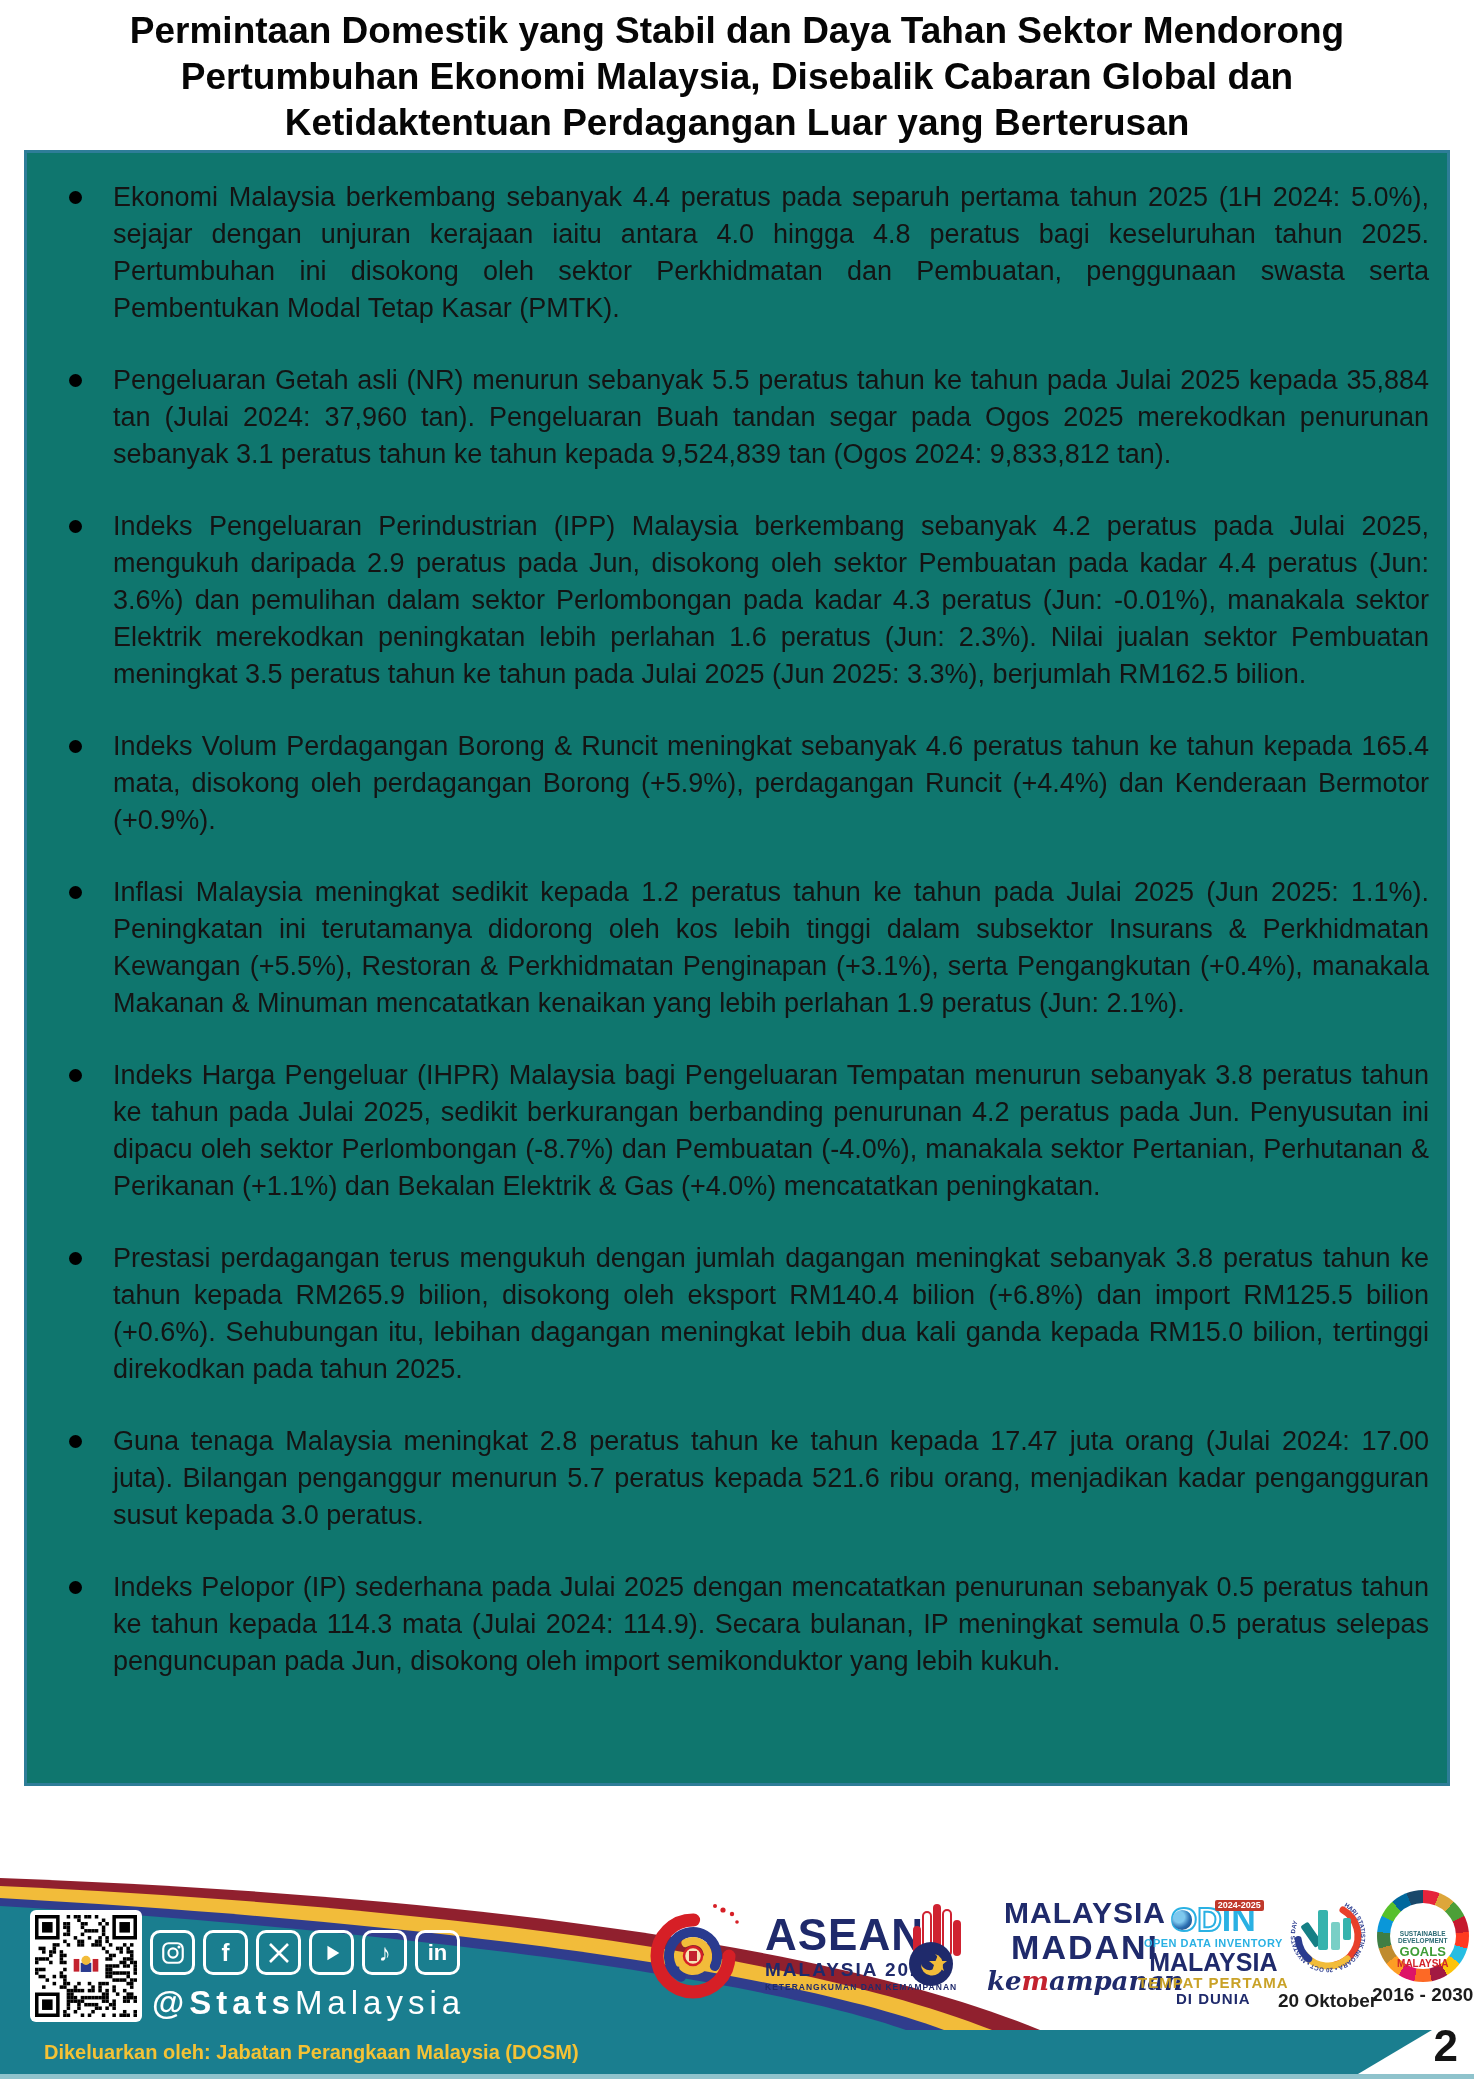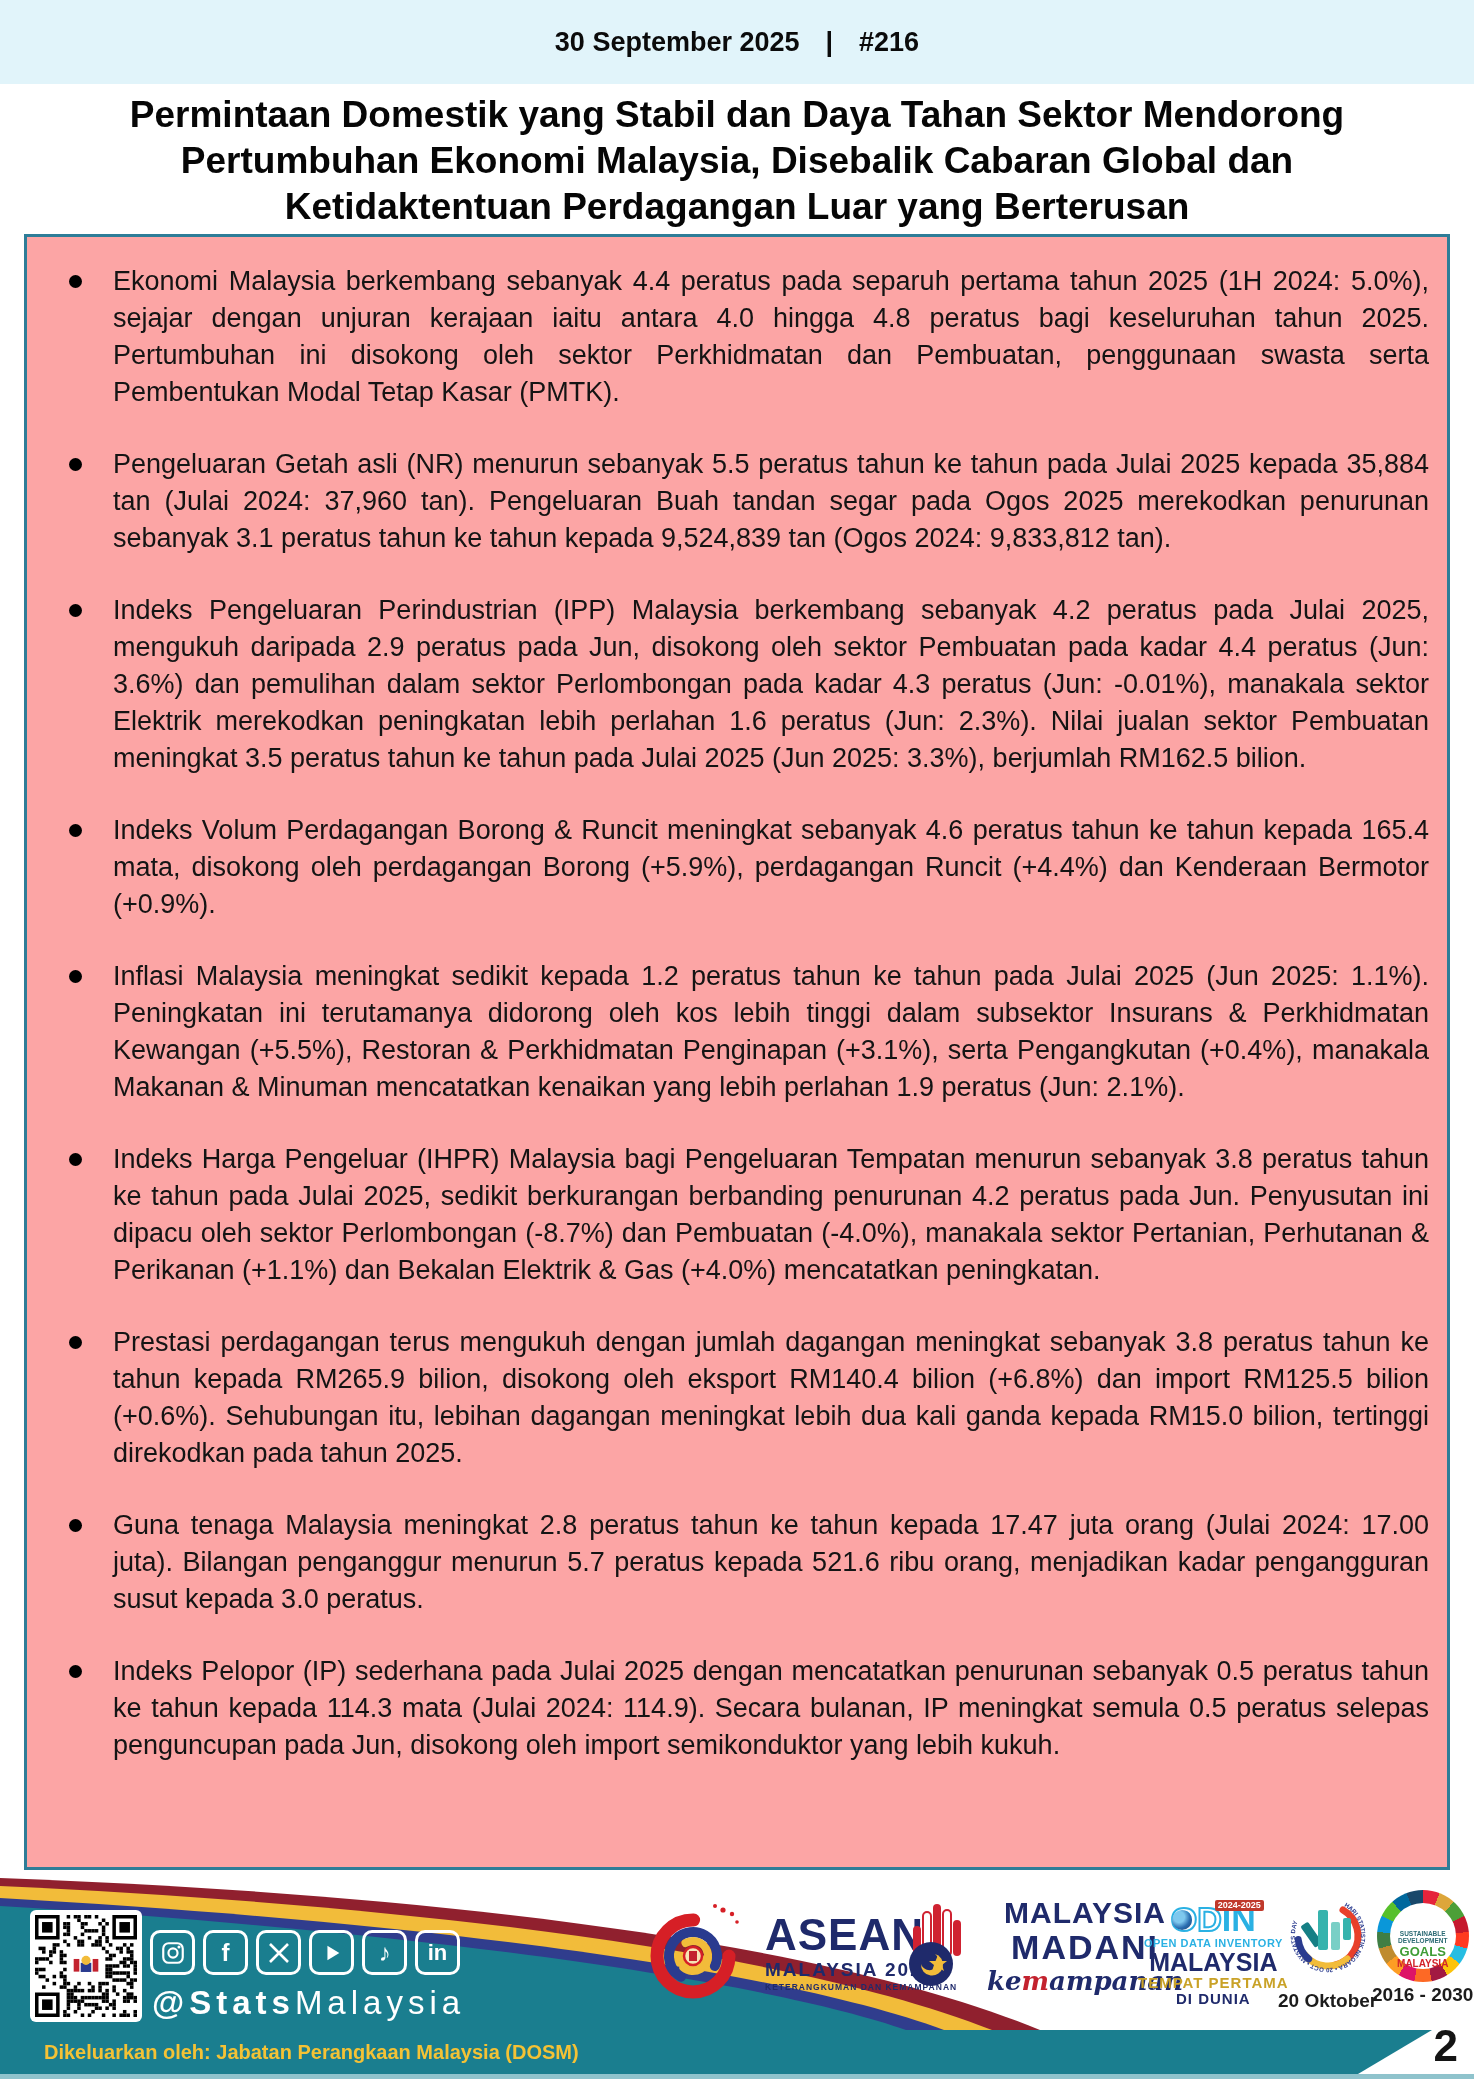--- a/index.html
+++ b/index.html
@@ -12,21 +12,21 @@
   .page{position:relative;width:1474px;height:2079px;background:#fff;overflow:hidden;
          font-family:"Liberation Sans",sans-serif;color:#111;}
 
   
   .header-strip{height:84px;background:var(--header-bg);display:flex;align-items:center;justify-content:center;}
   .date-line{display:flex;gap:26px;font-size:27px;font-weight:bold;color:#0b0b0b;}
   .title-block{margin-top:8px;text-align:center;font-weight:bold;font-size:37px;line-height:46px;color:#060606;}
 
   
   .content-box{margin:4px 24px 0 24px;height:1636px;border:3px solid var(--box-border);
-               background:#fca5a5;padding:26px 18px 8px 20px;overflow:hidden;}
+               background:#0f766e;padding:26px 18px 8px 20px;overflow:hidden;}
   .bullets{list-style:none;}
   .bullets li{position:relative;padding-left:66px;margin-bottom:35px;
               font-size:27px;line-height:37px;text-align:justify;color:#141414;}
   .bullets li::before{content:"";position:absolute;left:22px;top:12px;width:13px;height:13px;
               border-radius:50%;background:#000;}
 
   
   .footer{position:absolute;left:0;bottom:0;width:1474px;height:201px;background:#fff;}
   .banner{position:relative;width:1474px;height:152px;overflow:hidden;}
   .banner svg.bands{position:absolute;left:0;top:0;}
@@ -87,27 +87,20 @@
   .bar-text{position:absolute;left:24px;top:0;line-height:44px;font-size:20px;font-weight:bold;
             color:var(--accent-yellow);margin-left:20px;}
   .bar-strip{width:1474px;height:5px;background:#8fc3cc;}
   .page-num{position:absolute;right:16px;bottom:8px;font-size:44px;font-weight:800;color:#141414;}
 </style>
 </head>
 <body>
 
 <div class="page">
 
-  <div class="header-strip">
-    <div class="date-line">
-      <span>30 September 2025</span>
-      <span>|</span>
-      <span>#216</span>
-    </div>
-  </div>
 
   <div class="title-block">
     <div>Permintaan Domestik yang Stabil dan Daya Tahan Sektor Mendorong</div>
     <div>Pertumbuhan Ekonomi Malaysia, Disebalik Cabaran Global dan</div>
     <div>Ketidaktentuan Perdagangan Luar yang Berterusan</div>
   </div>
 
   <div class="content-box">
     <ul class="bullets">
       <li><span>Ekonomi Malaysia berkembang sebanyak 4.4 peratus pada separuh pertama tahun 2025 (1H 2024: 5.0%), sejajar dengan unjuran kerajaan iaitu antara 4.0 hingga 4.8 peratus bagi keseluruhan tahun 2025. Pertumbuhan ini disokong oleh sektor Perkhidmatan dan Pembuatan, penggunaan swasta serta Pembentukan Modal Tetap Kasar (PMTK).</span></li>

